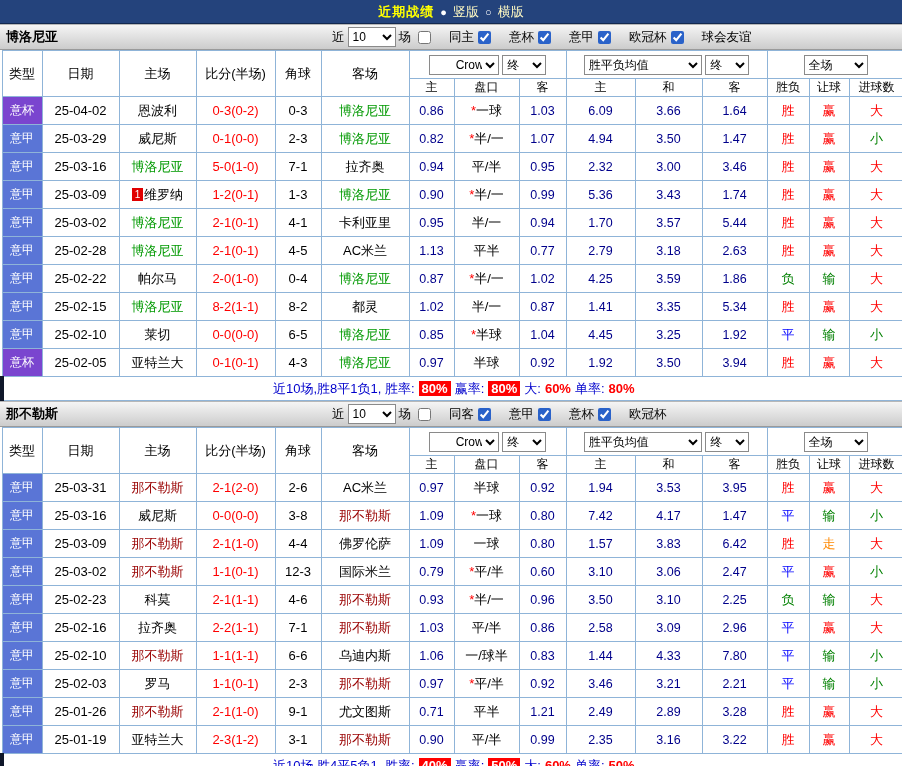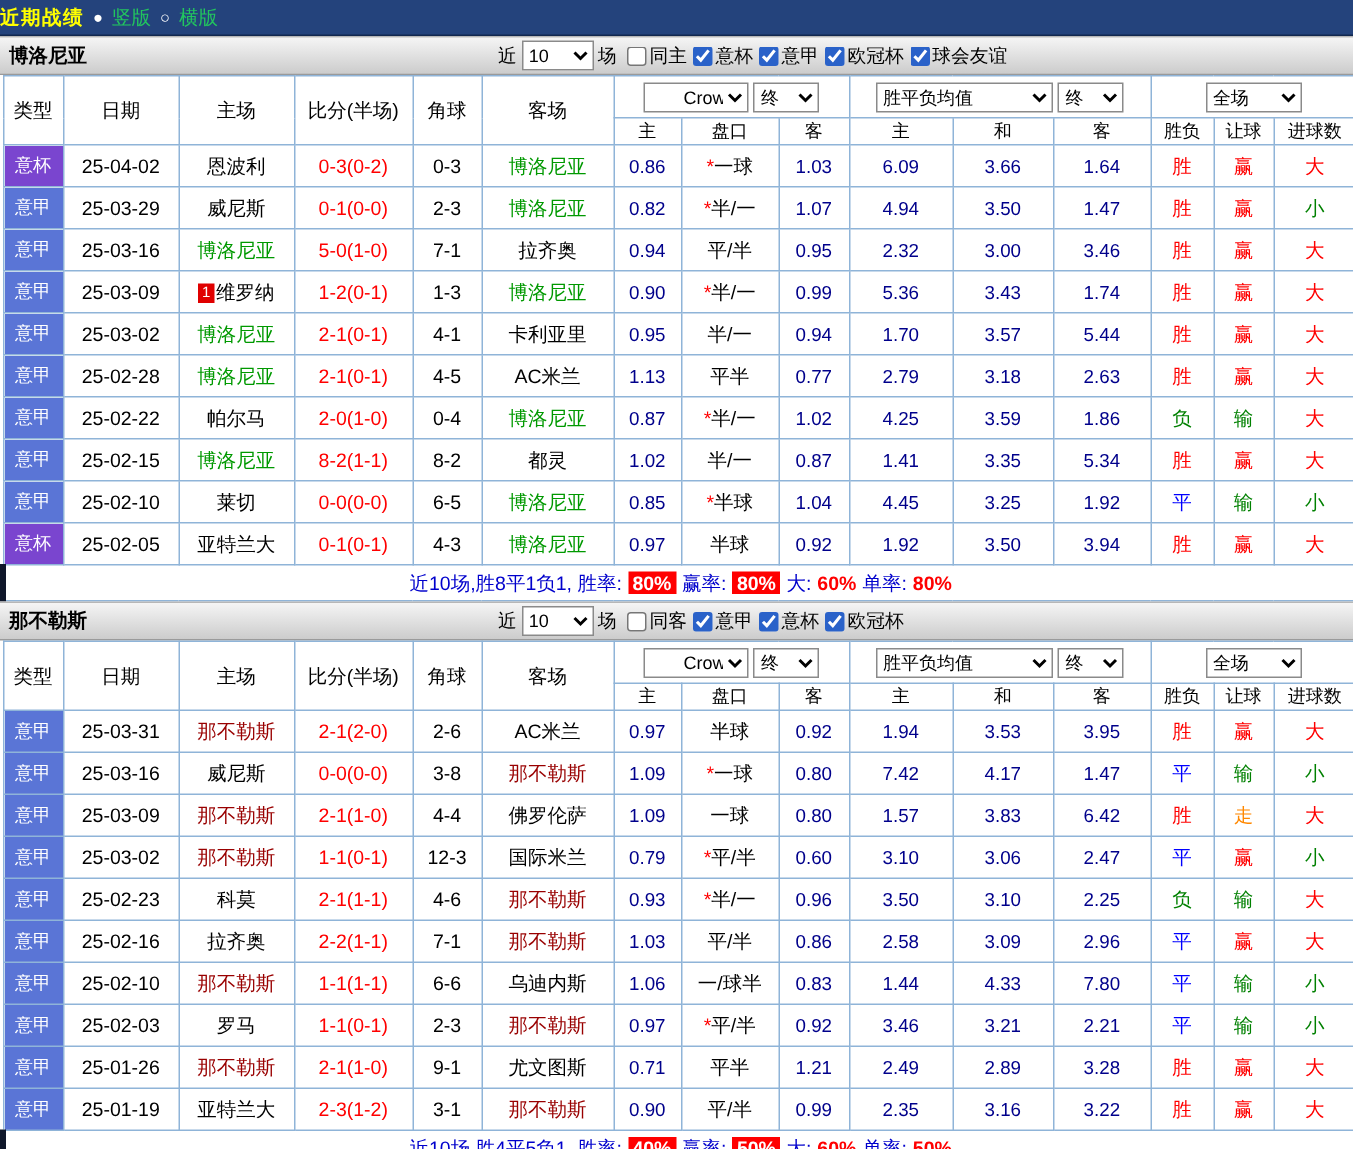--- a/index.html
+++ b/index.html
@@ -4,34 +4,34 @@
 <style>
   * { box-sizing: border-box; }
   html,body { margin:0; padding:0; }
   body {
     width:902px; height:766px; overflow:hidden; background:#fff;
     font-family:"Liberation Sans","DejaVu Sans",sans-serif;
   }
   
   .topbar {
     height:24px; background:#24437c; display:flex; align-items:center;
-    gap:6px; font-size:13px; border-bottom:1px solid #12284f;
+    justify-content:center; gap:6px; font-size:13px; border-bottom:1px solid #12284f;
   }
   .topbar .tb-title { color:#ffff00; font-weight:bold; letter-spacing:1px; }
   .topbar .tb-radio { color:#ffffff; font-size:11px; }
-  .topbar .tb-opt { color:#22c55e; }
+  .topbar .tb-opt { color:#fef9c3; }
   
   .section-bar {
     height:26px; background:linear-gradient(#f5f5f5,#cccccc);
     border-top:1px solid #b7b7b7; border-bottom:1px solid #9a9a9a;
     display:flex; align-items:center; font-size:13px;
   }
   .team-name { font-weight:bold; color:#000; padding-left:6px; width:332px; }
   .filter-area { display:flex; align-items:center; gap:3px; font-size:12.5px; color:#000; }
-  .filter-area label { display:flex; align-items:center; gap:1px; cursor:pointer; }
+  .filter-area label { display:flex; align-items:center; gap:17px; cursor:pointer; }
   .filter-area input[type=checkbox] { width:13px; height:13px; margin:0 1px 0 4px; accent-color:#2a62c9; }
   select { font-size:12px; height:20px; border:1px solid #8a8a8a; background:#fff; vertical-align:middle; }
   .sel-count { width:48px; }
   .sel-book { width:70px;padding-left:22px; }
   .sel-final { width:44px; }
   .sel-avg  { width:118px; }
   .sel-scope{ width:64px; }
   
   table { width:902px; border-collapse:collapse; table-layout:fixed; }
   td, th { border:1px solid #8fb4d8; text-align:center; padding:0;

